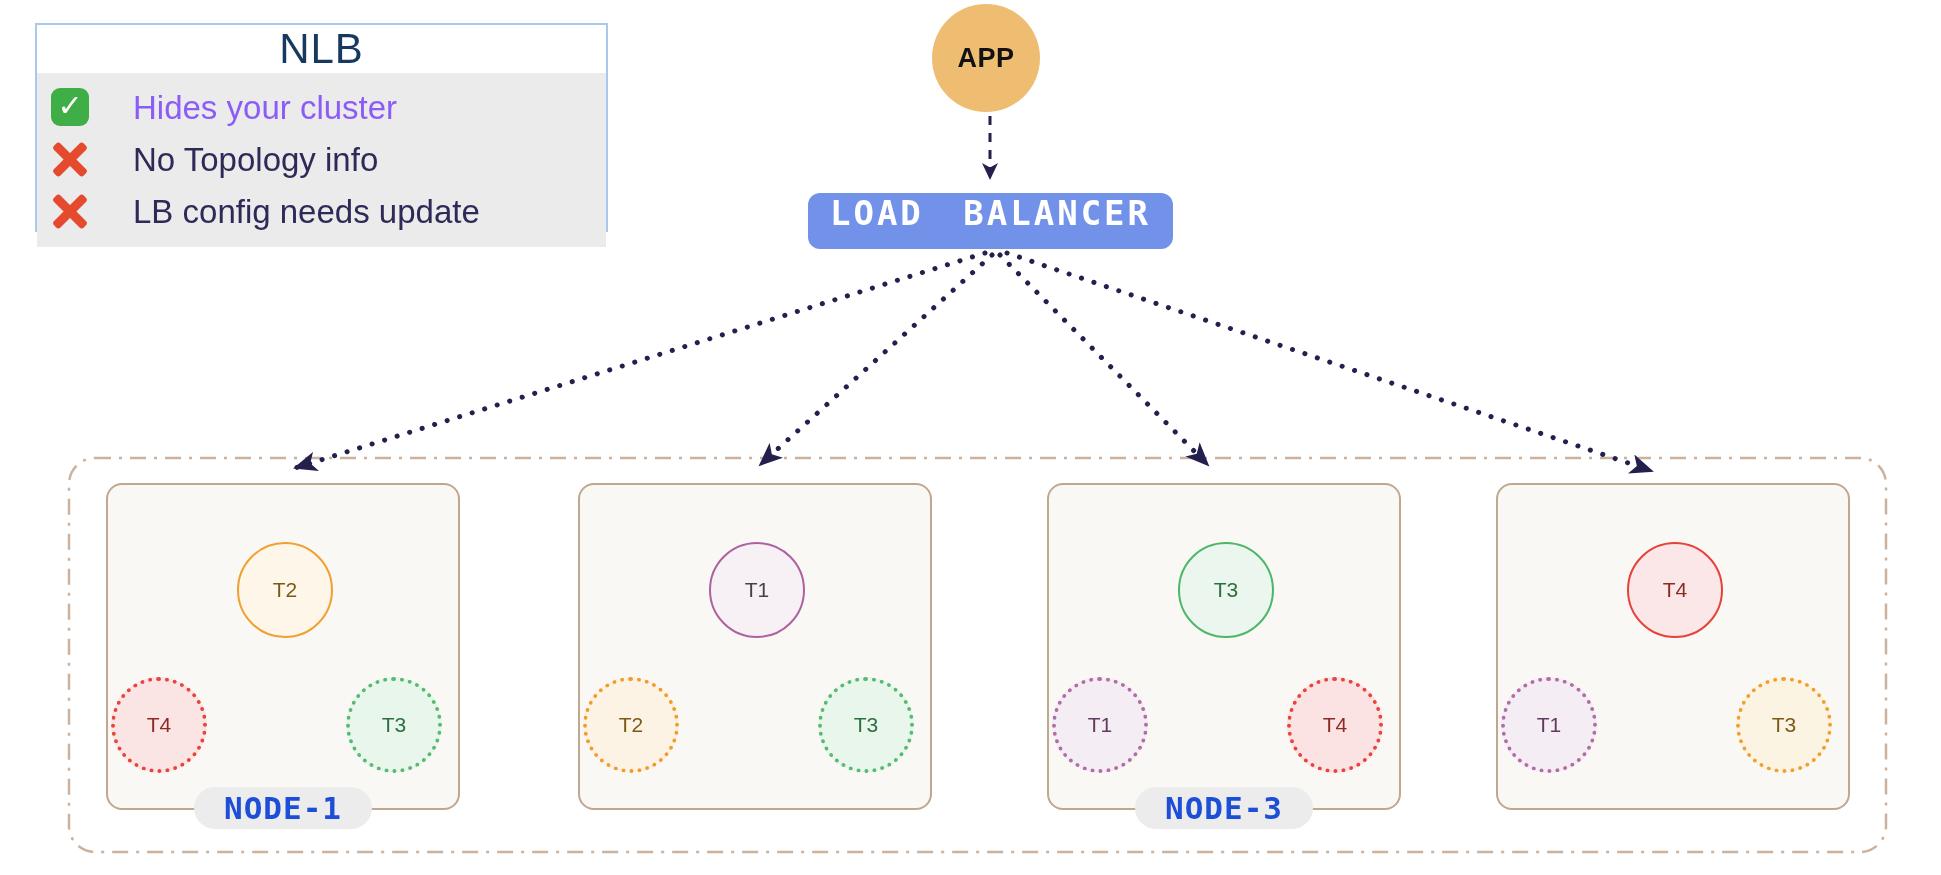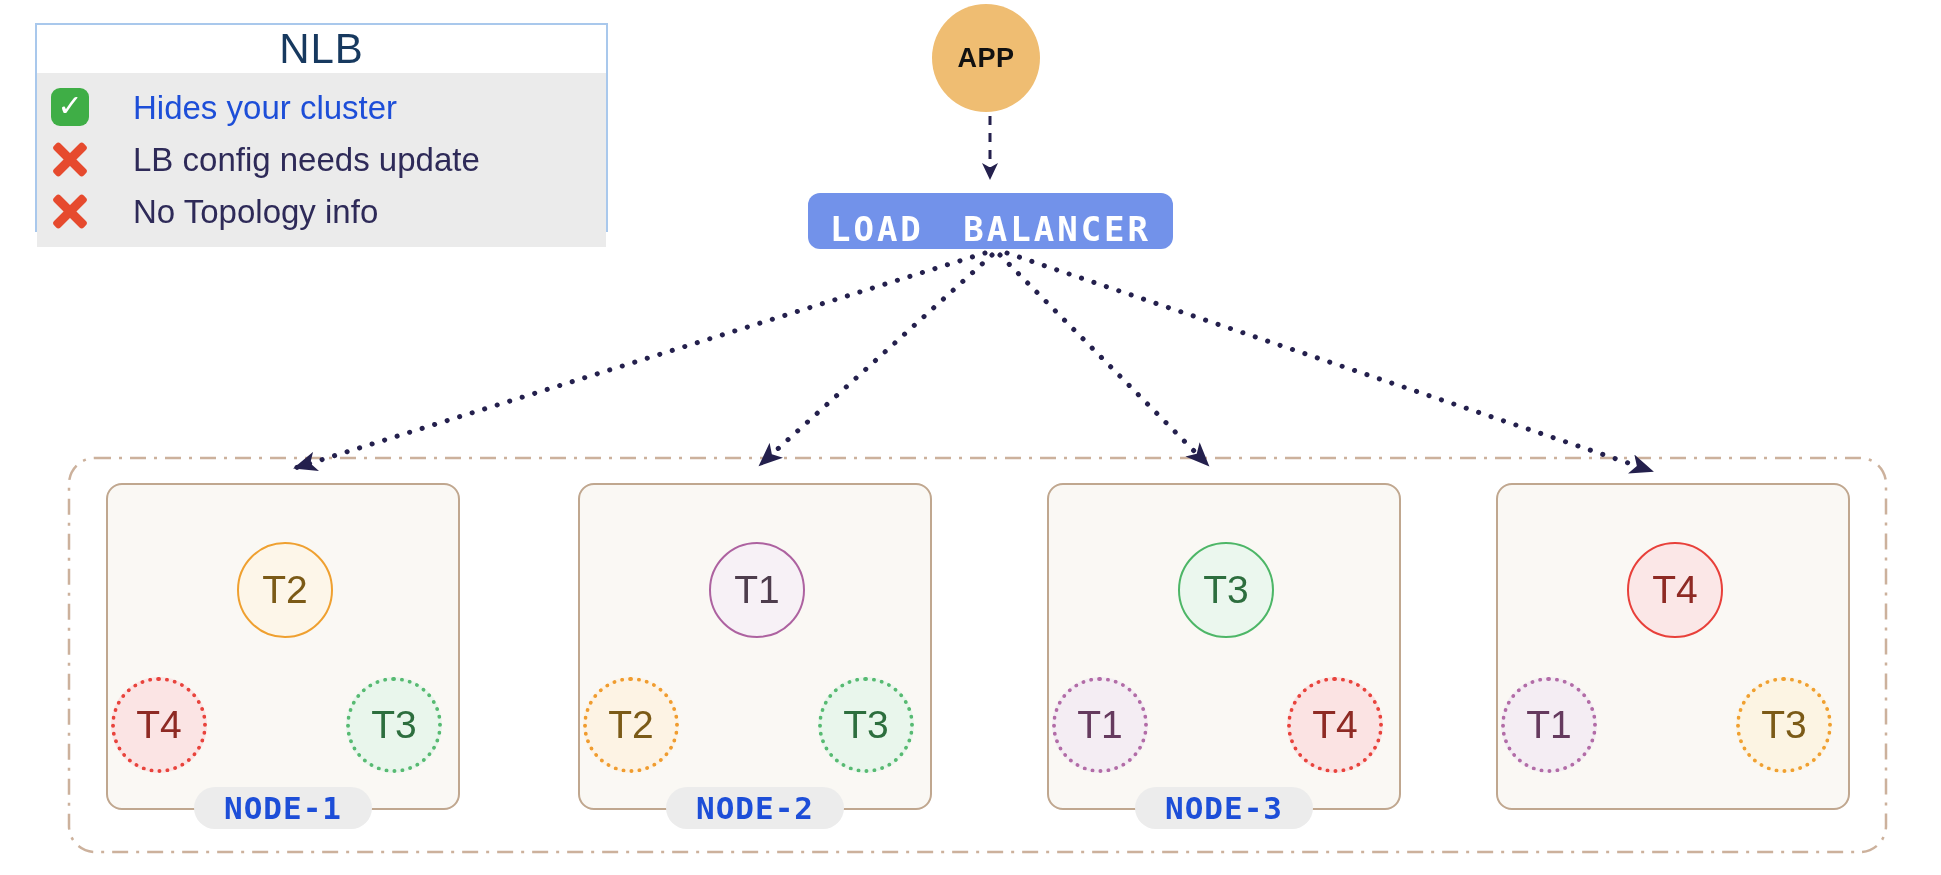--- a/index.html
+++ b/index.html
@@ -26,36 +26,36 @@
                 width:42px; height:9px; border-radius:3px; background:currentColor; }
   .icon-cross::before { transform:rotate(45deg); }
   .icon-cross::after  { transform:rotate(-45deg); }
 
   
   .app-circle { position:absolute; left:932px; top:4px; width:108px; height:108px;
                 border-radius:50%; display:flex; align-items:center; justify-content:center; }
   .app-label { font-size:27px; font-weight:700; color:#111111; letter-spacing:0.5px; }
 
   .lb-box { position:absolute; left:808px; top:193px; width:365px; height:56px;
-            border-radius:12px; display:flex; align-items:flex-end; justify-content:center; }
+            border-radius:12px; display:flex; align-items:flex-start; justify-content:center; }
   .lb-label { font-family:"DejaVu Sans Mono", monospace; font-weight:700; font-size:34px;
               color:#ffffff; letter-spacing:3px; word-spacing:16px; }
 
   
   .node-card { position:absolute; top:483px; width:354px; height:327px;
                background:#faf8f4; border:2px solid #c0a78f; border-radius:16px; }
   .node-pill { position:absolute; bottom:-21px; left:50%; transform:translateX(-50%);
                height:42px; padding:0 30px; border-radius:22px; background:#ececec;
                display:flex; align-items:center; justify-content:center;
                font-family:"DejaVu Sans Mono", monospace; font-weight:700; font-size:31px;
                color:#1d4ed8; letter-spacing:1px; white-space:nowrap; z-index:3; }
 
   .task { position:absolute; width:96px; height:96px; border-radius:50%;
           display:flex; align-items:center; justify-content:center;
-          font-size:39px; font-weight:500; }
+          font-size:21px; font-weight:500; }
   .t-solid  { border-width:2.5px; }
   .t-dotted { border-width:4.5px; }
   .pos-top { left:129px; top:57px; }
   .pos-bl  { left:3px;   top:192px; }
   .pos-br  { left:238px; top:192px; }
 
   
   .overlay { position:absolute; left:0; top:0; width:1941px; height:875px;
              pointer-events:none; z-index:5; }
 </style>
@@ -64,29 +64,29 @@
 
 <div class="canvas">
 
   <div class="legend" style="border-color: rgb(169, 200, 236);">
     <div class="legend-title" style="color: rgb(23, 57, 95);">NLB</div>
     <div class="legend-body" style="background-color: rgb(235, 235, 235);">
       <div class="legend-row">
         <span class="icon-check" style="background-color: rgb(63, 174, 70);">
             <span class="tick">✓</span>
           </span>
-        <span class="legend-text" style="color: #1d4ed8;">Hides your cluster</span>
+        <span class="legend-text" style="color: #8b5cf6;">Hides your cluster</span>
+      </div>
+      <div class="legend-row">
+        <span class="icon-cross" style="color: rgb(230, 74, 46);"></span>
+        <span class="legend-text" style="color: rgb(46, 42, 88);">No Topology info</span>
       </div>
       <div class="legend-row">
         <span class="icon-cross" style="color: rgb(230, 74, 46);"></span>
         <span class="legend-text" style="color: rgb(46, 42, 88);">LB config needs update</span>
-      </div>
-      <div class="legend-row">
-        <span class="icon-cross" style="color: rgb(230, 74, 46);"></span>
-        <span class="legend-text" style="color: rgb(46, 42, 88);">No Topology info</span>
       </div>
     </div>
   </div>
 
   <div class="app-circle" style="background-color: rgb(239, 189, 114);">
     <span class="app-label">APP</span>
   </div>
 
   <div class="lb-box" style="background-color: rgb(114, 146, 234);">
     <span class="lb-label" style="color: rgb(255, 255, 255);">LOAD BALANCER</span>
@@ -108,21 +108,20 @@
   <div class="node-card" style="left: 578px; background-color: rgb(250, 248, 244); border-color: rgb(192, 167, 143);">
     <div class="task t-solid pos-top" style="border-style: solid; background-color: rgb(247, 241, 246); border-color: rgb(173, 98, 160); color: rgb(78, 61, 77);">
       <span>T1</span>
     </div>
     <div class="task t-dotted pos-bl" style="border-style: dotted; background-color: rgb(253, 243, 228); border-color: rgb(240, 156, 47); color: rgb(123, 90, 23);">
       <span>T2</span>
     </div>
     <div class="task t-dotted pos-br" style="border-style: dotted; background-color: rgb(233, 246, 236); border-color: rgb(87, 186, 114); color: rgb(45, 110, 62);">
       <span>T3</span>
     </div>
-    <div class="node-pill" style="background-color: rgb(236, 236, 236);">NODE-2</div>
   </div>
 
   <div class="node-card" style="left: 1047px; background-color: rgb(250, 248, 244); border-color: rgb(192, 167, 143);">
     <div class="task t-solid pos-top" style="border-style: solid; background-color: rgb(235, 247, 238); border-color: rgb(77, 182, 103); color: rgb(45, 110, 62);">
       <span>T3</span>
     </div>
     <div class="task t-dotted pos-bl" style="border-style: dotted; background-color: rgb(244, 237, 243); border-color: rgb(178, 108, 167); color: rgb(101, 58, 94);">
       <span>T1</span>
     </div>
     <div class="task t-dotted pos-br" style="border-style: dotted; background-color: rgb(251, 227, 227); border-color: rgb(232, 67, 60); color: rgb(142, 42, 36);">

